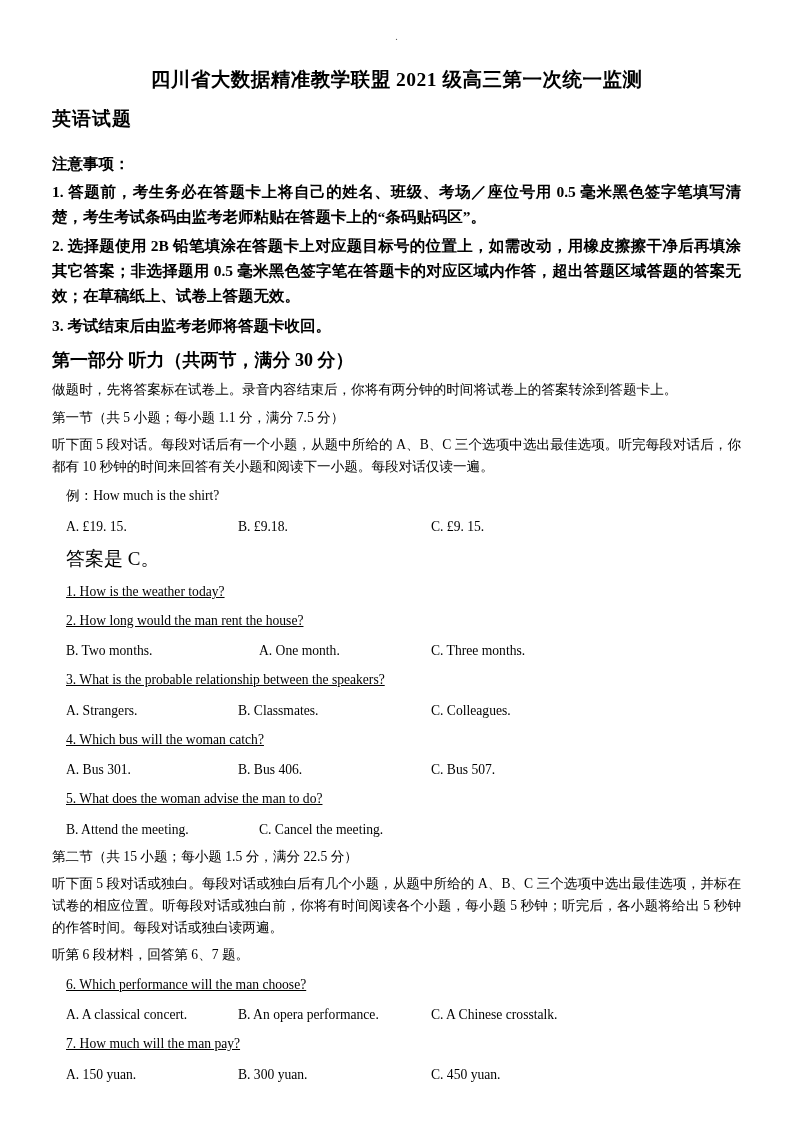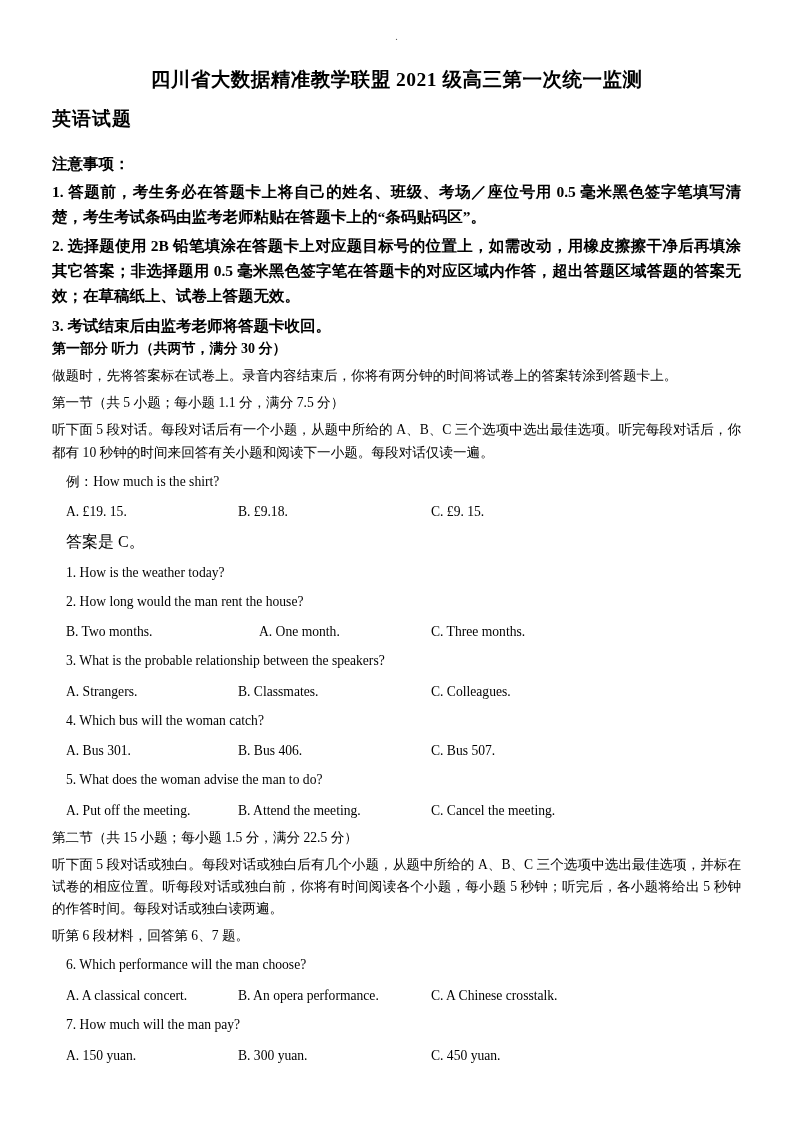--- a/index.html
+++ b/index.html
@@ -48,49 +48,51 @@
     margin-top: 22px;
   }
   .notice-item {
     font-size: 15.5px;
     font-weight: bold;
     line-height: 1.62;
     margin-top: 4px;
     text-align: justify;
   }
   .section-head {
-    font-size: 14px;
+    font-size: 18px;
     font-weight: bold;
+    margin-top: 8px;
     line-height: 1.6;
   }
   .para {
     font-size: 13.6px;
     line-height: 1.63;
     margin-top: 5px;
     text-align: justify;
   }
   .qline {
     font-size: 13.6px;
     line-height: 1.6;
     margin-top: 7px;
+    text-decoration: underline;
   }
   .opts {
     font-size: 13.6px;
     line-height: 1.6;
     margin-top: 9px;
     display: flex;
   }
   .opts .o {
     display: inline-block;
   }
   .opts .o1 { width: 172px; }
   .opts .o2 { width: 193px; }
   .opts .o3 { width: auto; }
   .ans {
-    font-size: 16px;
+    font-size: 19px;
     line-height: 1.6;
     margin-top: 6px;
   }
   .ex {
     font-size: 13.6px;
     line-height: 1.6;
     margin-top: 7px;
   }
   .indent-block {
     margin-left: 14px;
@@ -144,21 +146,20 @@
 
     <div class="qline">4. Which bus will the woman catch?</div>
     <div class="opts">
       <span class="o o1">A. Bus 301.</span>
       <span class="o o2">B. Bus 406.</span>
       <span class="o o3">C. Bus 507.</span>
     </div>
 
     <div class="qline">5. What does the woman advise the man to do?</div>
     <div class="opts">
-      <span class="o o1">A. Put off the meeting.</span>
       <span class="o o2">B. Attend the meeting.</span>
       <span class="o o3">C. Cancel the meeting.</span>
     </div>
   </div>
 
   <div class="para">第二节（共 15 小题；每小题 1.5 分，满分 22.5 分）</div>
   <div class="para">听下面 5 段对话或独白。每段对话或独白后有几个小题，从题中所给的 A、B、C 三个选项中选出最佳选项，并标在试卷的相应位置。听每段对话或独白前，你将有时间阅读各个小题，每小题 5 秒钟；听完后，各小题将给出 5 秒钟的作答时间。每段对话或独白读两遍。</div>
   <div class="para">听第 6 段材料，回答第 6、7 题。</div>
 
   <div class="indent-block">

